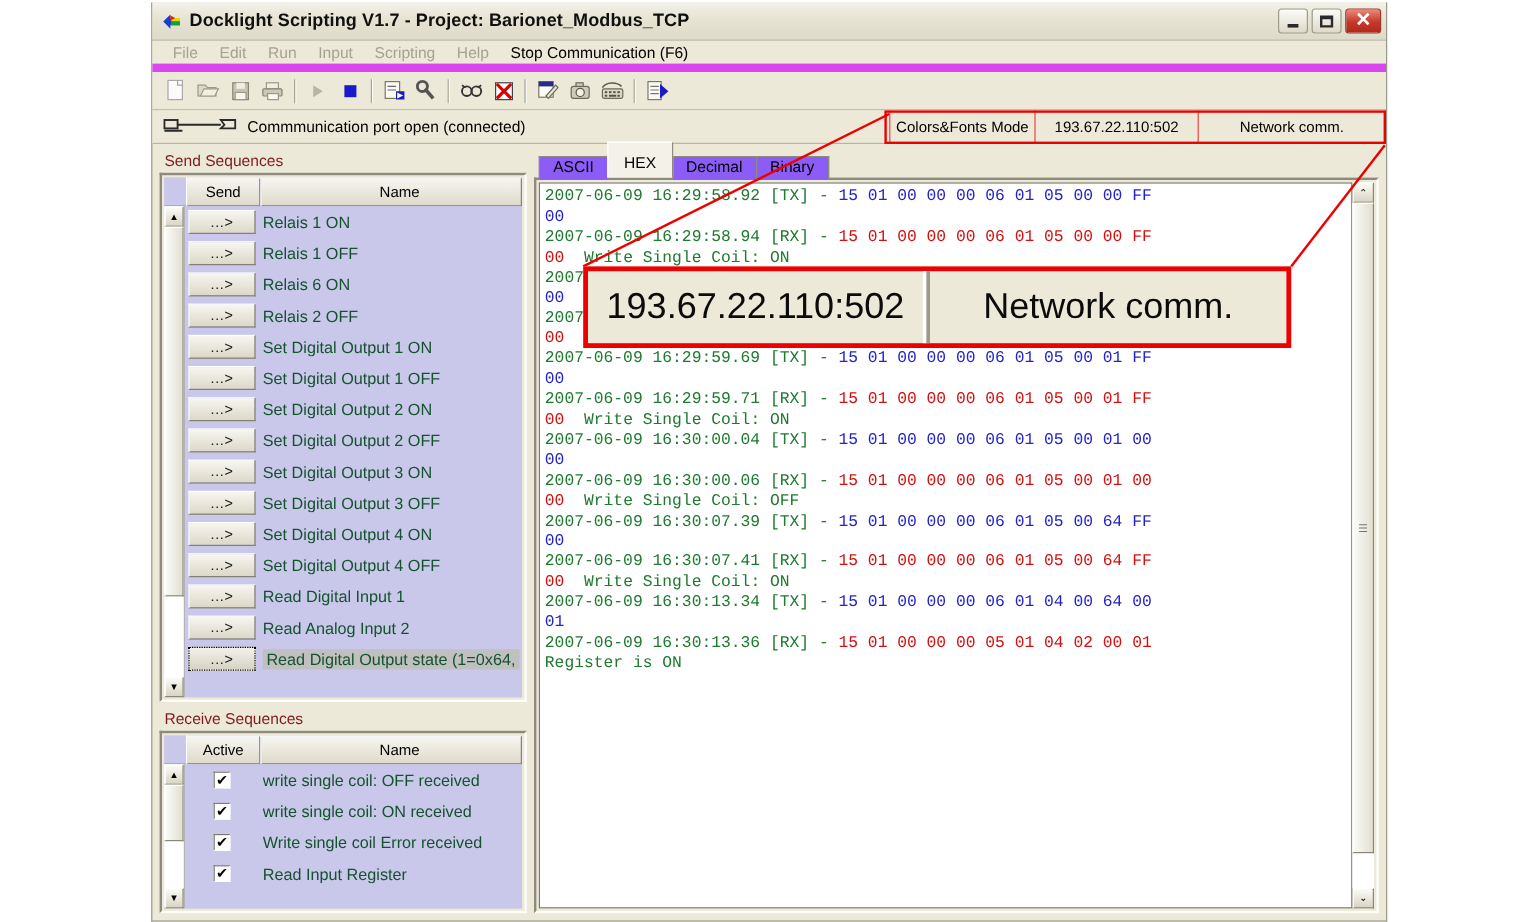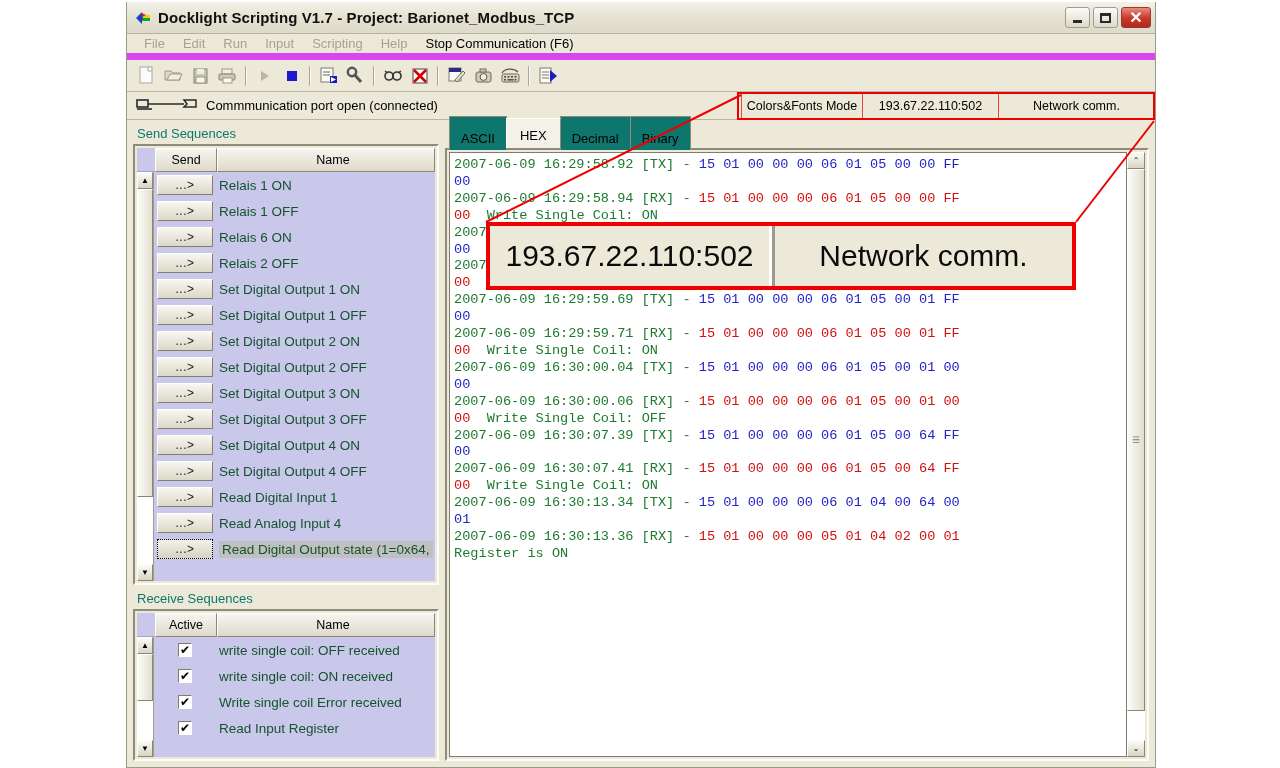--- a/index.html
+++ b/index.html
@@ -112,21 +112,21 @@
     position: absolute; right: 0px; top: 0px;
     width: 418px; height: 28px;
     border: 2px solid #ee0000; pointer-events: none;
   }
 
   
   #body-split { flex: 1; display: flex; min-height: 0; padding: 4px 6px 6px 6px; gap: 6px; }
 
   
   #left-col { width: 306px; display: flex; flex-direction: column; flex: none; min-height: 0; }
-  .group-label { font-size: 13px; color: #0f766e; padding: 2px 0 3px 4px; flex: none; }
+  .group-label { font-size: 13px; color: #7f1d1d; padding: 2px 0 3px 4px; flex: none; }
 
   .seq-panel {
     background: #ece9d8;
     border: 2px solid;
     border-color: #8e8b7c #fdfdfa #fdfdfa #8e8b7c;
     display: flex; flex-direction: column;
     min-height: 0; padding: 2px; text-align: right;
   }
   #send-panel { flex: 1 1 auto; margin-bottom: 4px; }
   #recv-panel { height: 152px; flex: none; }
@@ -201,22 +201,22 @@
     border: 1px solid; border-color: #7f7c6d #fff #fff #7f7c6d;
     display: flex; align-items: center; justify-content: center;
     font-size: 12px; color: #000; line-height: 1;
   }
 
   
   #right-col { flex: 1; display: flex; flex-direction: column; min-width: 0; min-height: 0; }
   #tabstrip { display: flex; align-items: flex-end; height: 24px; flex: none; padding-left: 4px; }
   .tab {
     font-size: 13px; color: #000;
-    padding: 14px 11px 4px 11px;
-    background: #0f766e;
+    padding: 0 11px 4px 11px;
+    background: #8b5cf6;
     border: 1px solid #8e8b7c; border-bottom: none;
     margin-right: -1px;
     position: relative; top: 2px;
   }
   .tab.active {
     background: #f4f2e8; top: 0;
     padding: 9px 13px 5px 13px;
     font-weight: normal; z-index: 3;
     border-color: #fff #8e8b7c #f4f2e8 #fff;
   }
@@ -503,21 +503,21 @@
               <div class="seq-row">
                 <div class="send-btn">...&gt;</div>
                 <div class="seq-name">Set Digital Output 4 OFF</div>
               </div>
               <div class="seq-row">
                 <div class="send-btn">...&gt;</div>
                 <div class="seq-name">Read Digital Input 1</div>
               </div>
               <div class="seq-row">
                 <div class="send-btn">...&gt;</div>
-                <div class="seq-name">Read Analog Input 4</div>
+                <div class="seq-name">Read Analog Input 2</div>
               </div>
               <div class="seq-row selected">
                 <div class="send-btn">...&gt;</div>
                 <div class="seq-name">Read Digital Output state (1=0x64,</div>
               </div>
             </div>
         </div>
       </div>
 
       <div class="group-label">Receive Sequences</div>

